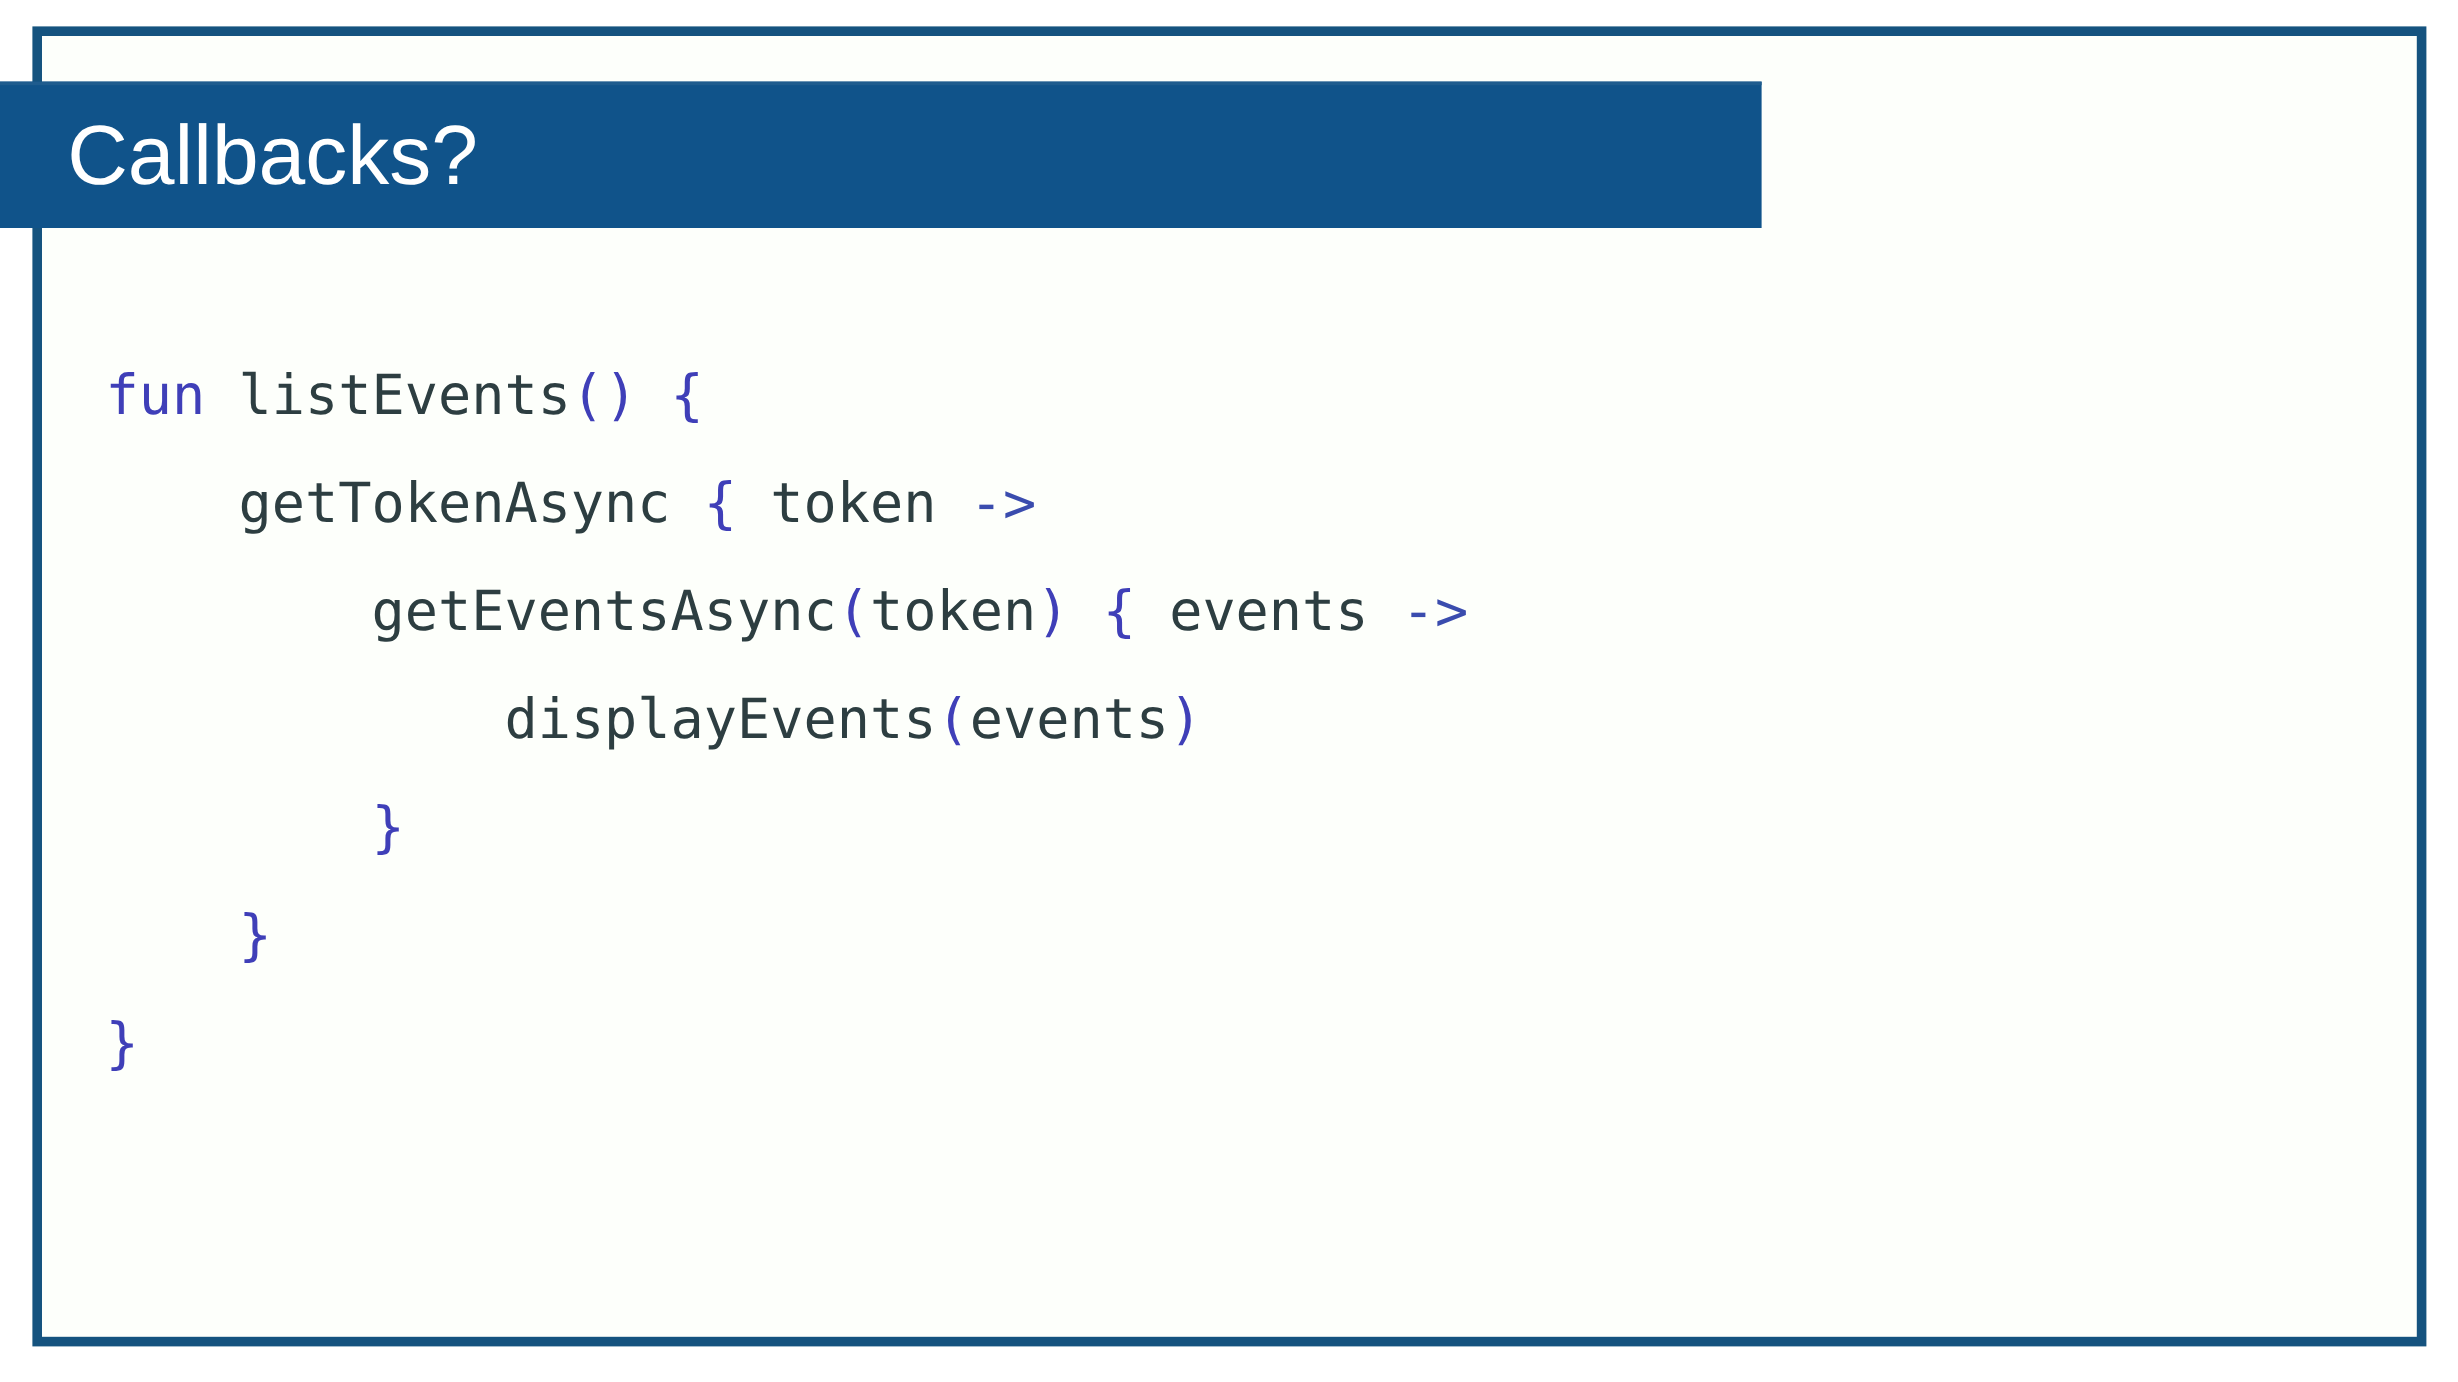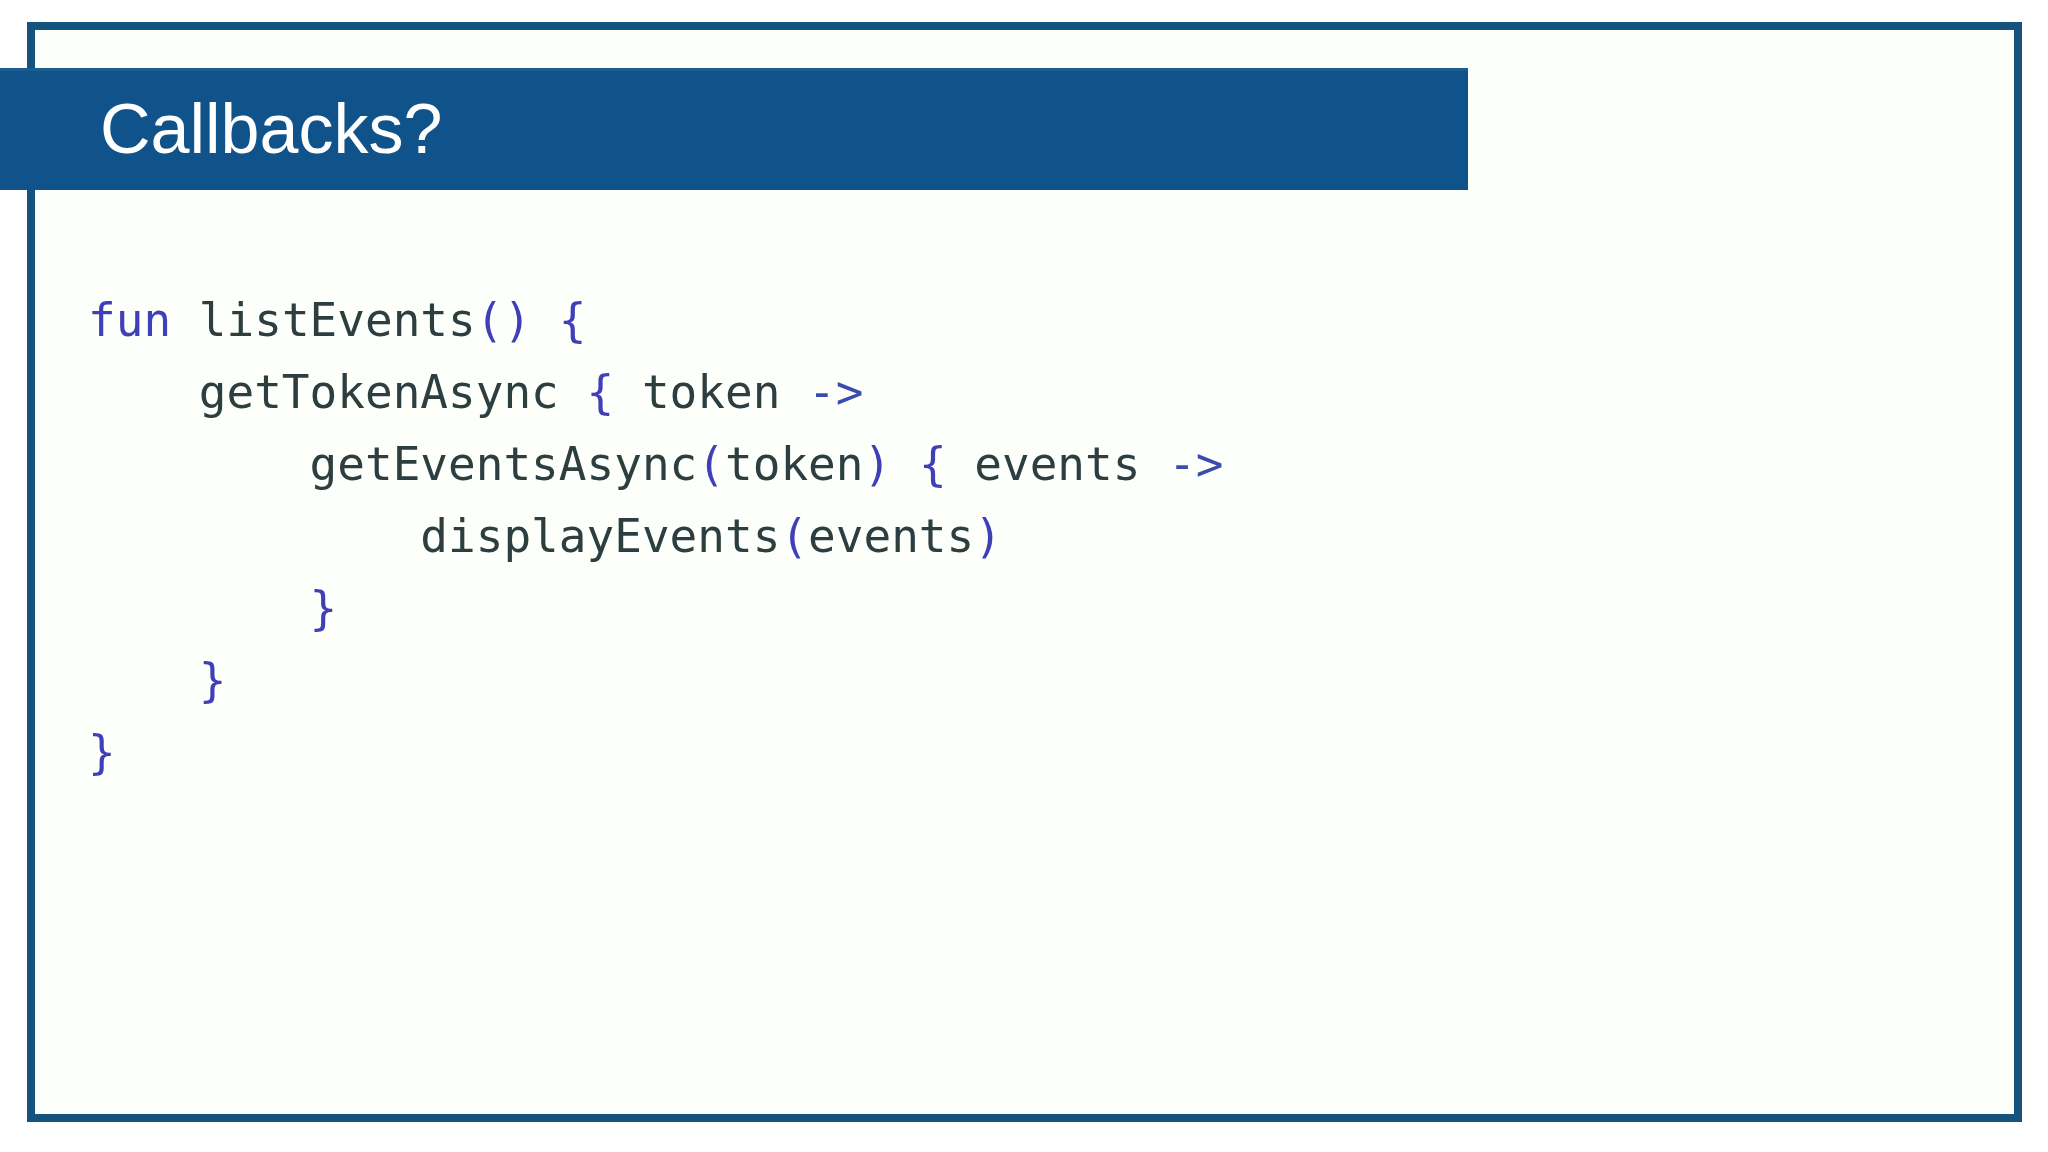--- a/index.html
+++ b/index.html
@@ -55,33 +55,33 @@
     background: #1f5c8e;
   }
 
   .slide-title {
     color: #ffffff;
     font-family: "Liberation Sans", sans-serif;
     font-size: 70px;
     font-weight: 400;
     line-height: 1;
     letter-spacing: 0px;
-    margin-left: 100px;
+    margin-left: 56px;
     white-space: nowrap;
   }
 
   
   .code-block {
     position: absolute;
     left: 88px;
     top: 238px;
     z-index: 2;
     font-family: "DejaVu Sans Mono", "Liberation Mono", monospace;
     font-size: 46px;
-    line-height: 72px;
+    line-height: 90px;
     white-space: pre;
     color: #2d3e41;
   }
   .code-line {
     white-space: pre;
   }
 
   .tok-kw  { color: #3f3fb8; }
   .tok-pun { color: #3f3fb8; }
   .tok-id  { color: #2d3e41; }

